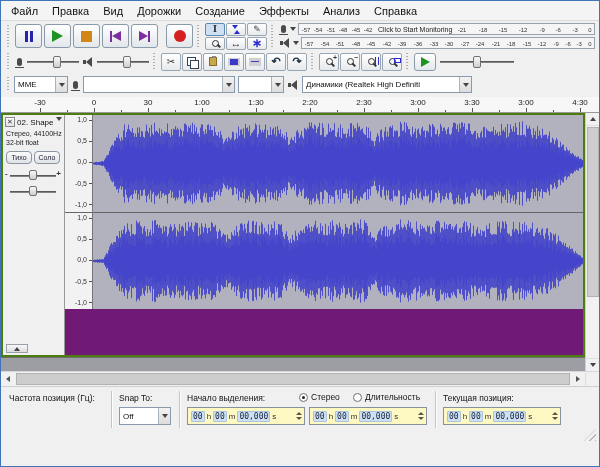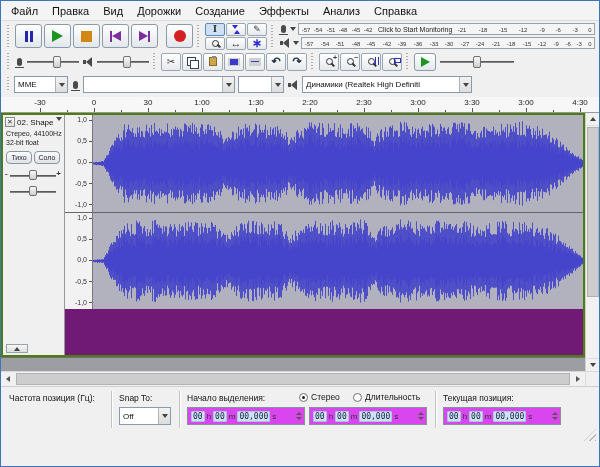--- a/index.html
+++ b/index.html
@@ -129,21 +129,21 @@
 .vthumb{width:12px;height:170px;background:#cdcdcd;border:1px solid #b2b2b2;margin-top:1px;flex:none}
 .hscroll{height:15px;background:#f1f1f1;border-top:1px solid #d8d8d8;display:flex;align-items:center}
 .harr{width:14px;height:100%;display:flex;align-items:center;justify-content:center;flex:none}
 .hthumb{flex:1;height:12px;background:#cdcdcd;border:1px solid #b2b2b2;margin:0 1px}
 .corner{width:14px;height:100%;background:#f0f0f0;border-left:1px solid #ddd;flex:none}
 
 .statusbar{height:58px;background:#f0f0f0;border-top:1px solid #cfcfcf;position:relative;font-size:8.5px;color:#111}
 .sb-label{position:absolute;top:6px;white-space:nowrap}
 .sb-combo{position:absolute;top:20px;height:18px}
 .vsep{position:absolute;top:4px;bottom:16px;width:2px;border-left:1px solid #c4c4c4;border-right:1px solid #fff}
-.timefield{position:absolute;top:20px;height:18px;width:118px;background:#d946ef;border:1px solid #88909a;display:flex;align-items:center;padding:0 2px;font-family:"DejaVu Sans Mono",monospace;font-size:8px;color:#15243a}
+.timefield{position:absolute;top:20px;height:18px;width:118px;background:#fef9c3;border:1px solid #88909a;display:flex;align-items:center;padding:0 2px;font-family:"DejaVu Sans Mono",monospace;font-size:8px;color:#15243a}
 .tf-num{background:#cfe0f4;border:1px solid #aac4e0;padding:0 1px;margin:0 1px;border-radius:1px;white-space:nowrap}
 .tf-unit{margin:0 1px;color:#333;font-family:"Liberation Sans",sans-serif}
 .tf-spin{margin-left:auto;display:flex;flex-direction:column;align-items:center;gap:2px}
 .tf-spin::before{content:"";border-left:3px solid transparent;border-right:3px solid transparent;border-bottom:3px solid #555}
 .tf-spin::after{content:"";border-left:3px solid transparent;border-right:3px solid transparent;border-top:3px solid #555}
 .radio-row{position:absolute;top:5px;display:flex;align-items:center;gap:3px;white-space:nowrap}
 .rdot{width:9px;height:9px;border-radius:50%;border:1px solid #707070;background:#fff;position:relative;flex:none}
 .rdot.sel::after{content:"";position:absolute;inset:2px;border-radius:50%;background:#222}
 .resize-grip{position:absolute;right:3px;bottom:3px;width:12px;height:12px;background:repeating-linear-gradient(135deg,#b8b8b8 0 1px,transparent 1px 4px);clip-path:polygon(100% 0,100% 100%,0 100%)}
 </style>

